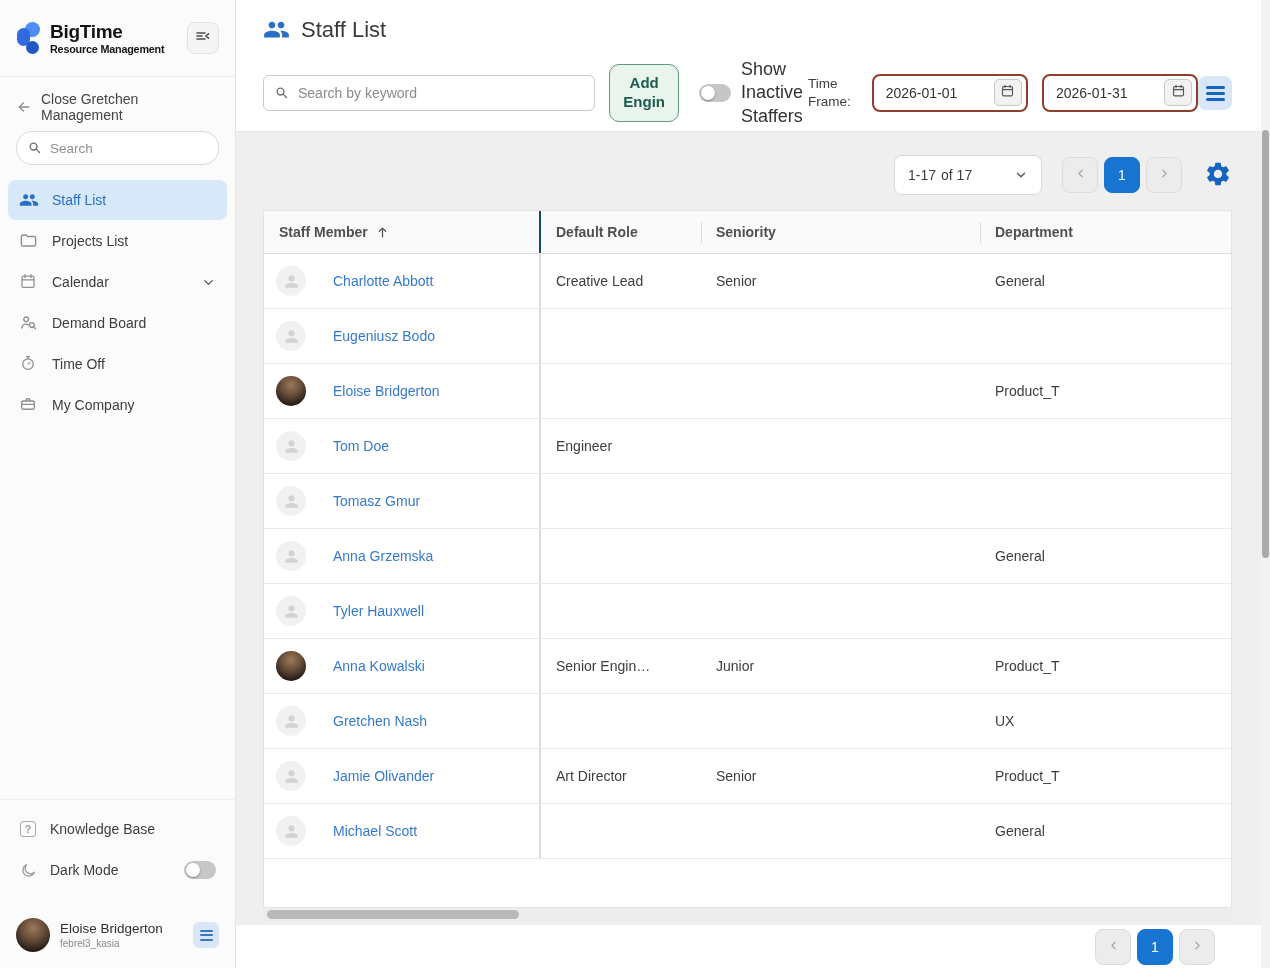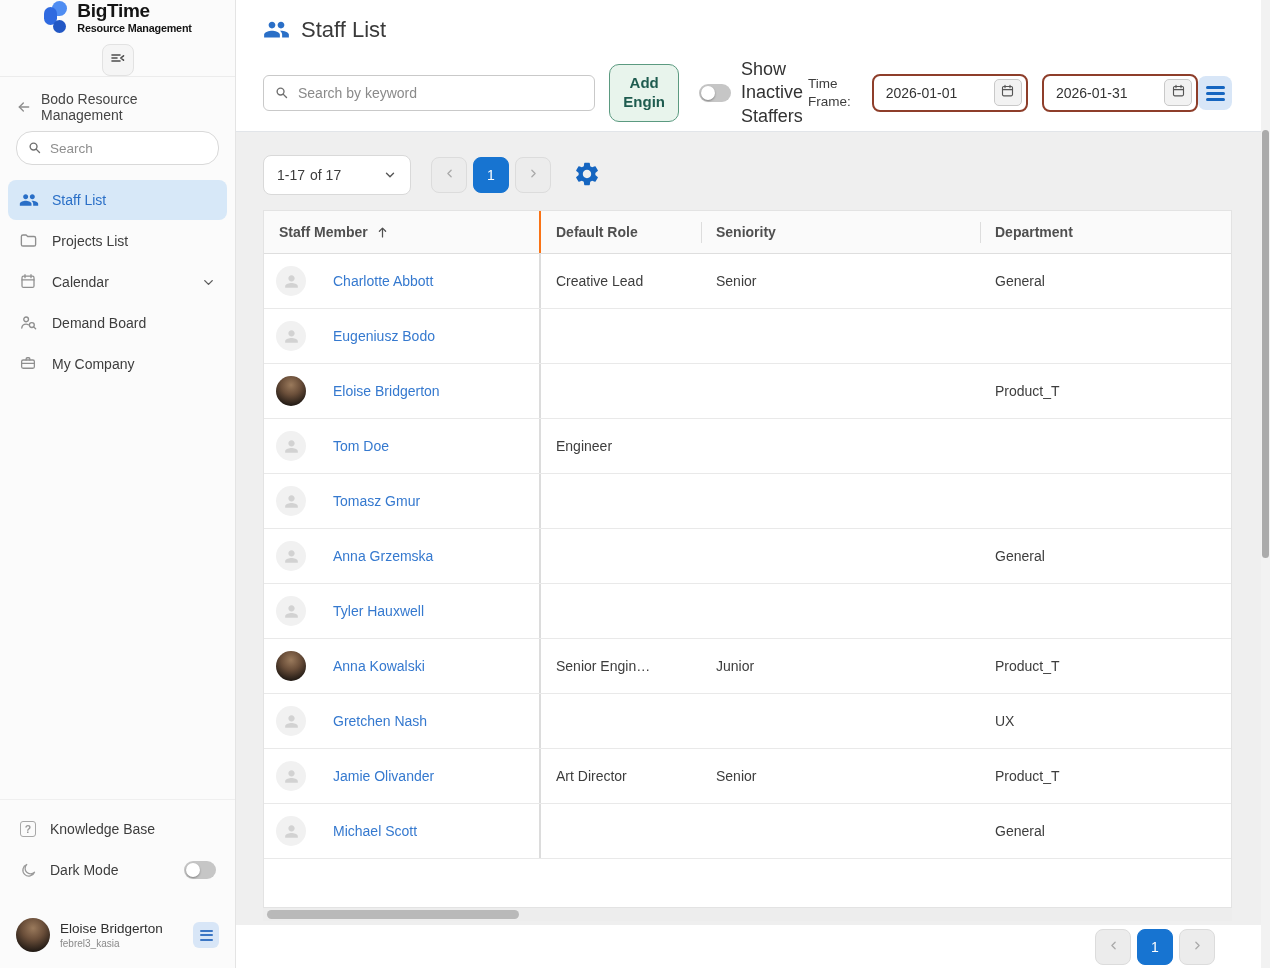--- a/index.html
+++ b/index.html
@@ -2,21 +2,21 @@
 <html><head>
 <meta charset="utf-8">
 <style>
   * { box-sizing: border-box; margin: 0; padding: 0; }
   html,body { width:1270px; height:968px; overflow:hidden; }
   body { font-family:"Liberation Sans", sans-serif; background:#fff; color:#333; }
   .app { display:flex; width:1270px; height:968px; }
 
   
   .sidebar { width:236px; min-width:236px; background:#fbfbfb; border-right:1px solid #e4e4e4; display:flex; flex-direction:column; }
-  .logo-block { height:77px; border-bottom:1px solid #ececec; display:flex; align-items:center; justify-content:space-between; padding:0 16px;flex-direction:column; }
+  .logo-block { height:77px; border-bottom:1px solid #ececec; display:flex; align-items:center; justify-content:space-between; padding:0 16px; }
   .brand { display:flex; align-items:center; gap:8px; }
   .logo-mark { position:relative; width:26px; height:34px; flex:none; }
   .logo-mark .lm-top { position:absolute; left:9px; top:1px; width:15px; height:15px; border-radius:50% 50% 50% 14%; background:#4f8df2; }
   .logo-mark .lm-left { position:absolute; left:1px; top:7px; width:13px; height:18px; border-radius:7px; background:#2f6ae0; }
   .logo-mark .lm-bot { position:absolute; left:10px; top:20px; width:13px; height:13px; border-radius:50%; background:#2257c4; }
   .brand-name { font-weight:bold; font-size:19px; color:#141414; line-height:1; letter-spacing:-.3px; }
   .brand-tag { font-weight:bold; font-size:10.8px; color:#141414; margin-top:2px; letter-spacing:-.2px; }
   .collapse-btn { width:32px; height:32px; border:1px solid #e2e2e2; border-radius:8px; background:#f5f5f5; display:flex; align-items:center; justify-content:center; color:#4c4c4c; cursor:pointer; }
   .close-link { display:flex; align-items:center; gap:9px; margin:14px 16px 0; height:32px; font-size:14px; color:#454545; cursor:pointer; }
   .close-link .arr { color:#8d8d8d; display:flex; }
@@ -60,33 +60,33 @@
   .controls-row .toggle { margin-left:20px; }
   .toggle-label { margin-left:10px; width:57px; font-size:18px; color:#333; line-height:1.3; }
   .tf-label { margin-left:10px; width:50px; font-size:13.5px; color:#3d3d3d; line-height:1.35; }
   .date-field { position:relative; margin-left:14px; width:157px; height:38px; border:2px solid #8e3e2a; border-radius:8px; background:#fff;text-decoration:underline; }
   .date-field input { width:112px; height:100%; border:none; outline:none; background:transparent; padding-left:12px; font-size:14px; color:#333; font-family:inherit; }
   .cal-btn { position:absolute; right:4px; top:3px; width:28px; height:27px; border:1px solid #c9c9c9; border-radius:5px; background:#f2f2f2; display:flex; align-items:center; justify-content:center; color:#555; cursor:pointer; }
   .hdr-menu-btn { margin-left:auto; width:34px; height:34px; border-radius:8px; background:#d8e6f7; border:none; display:flex; flex-direction:column; align-items:center; justify-content:center; gap:3px; cursor:pointer; }
   .hdr-menu-btn i { width:19px; height:3px; background:#1565c0; border-radius:1.5px; }
 
   .content { flex:1; padding:0 38px 0 27px; min-height:0; }
-  .pagebar { display:flex; align-items:center; justify-content:flex-start; margin-top:23px; height:40px; }
+  .pagebar { display:flex; align-items:center; justify-content:flex-end; margin-top:23px; height:40px; }
   .range-select { width:148px; height:40px; background:#fff; border:1px solid #d9d9d9; border-radius:8px; display:flex; align-items:center; gap:5px; padding:0 13px; font-size:14px; color:#3d3d3d; cursor:pointer; }
   .range-select .chev { margin-left:auto; color:#555; display:flex; }
   .pg-group { display:flex; gap:6px; margin-left:20px; }
   .pg-btn { width:36px; height:36px; border-radius:8px; border:1px solid #dcdcdc; background:#ececec; color:#a9a9a9; display:flex; align-items:center; justify-content:center; font-size:14px; cursor:pointer; }
   .pg-btn.active { background:#1774d1; border-color:#1774d1; color:#fff; }
   .gear-btn { margin-left:22px; background:none; border:none; color:#1565c0; display:flex; cursor:pointer; padding:0; }
 
   .table-card { margin-top:15px; height:698px; background:#fff; border:1px solid #e3e3e3; overflow:hidden; }
   .thead, .trow { display:grid; grid-template-columns:277px 160px 279px 249px; align-items:center; }
   .thead { height:43px; background:#fafafa; border-bottom:1px solid #dedede; }
   .th { position:relative; padding-left:15px; font-weight:bold; font-size:14px; color:#4f4f4f; display:flex; align-items:center; gap:7px; height:100%; white-space:nowrap; overflow:hidden; }
-  .th.pinned { border-right:2px solid #f97316; }
+  .th.pinned { border-right:2px solid #0c4a6e; }
   .th.vsep::before { content:''; position:absolute; left:0; top:11px; height:21px; width:1px; background:#ddd; }
   .sort-icon { color:#4f4f4f; display:flex; }
   .trow { height:55px; border-bottom:1px solid #e9e9e9; background:#fff; }
   .cell { padding-left:15px; font-size:14px; color:#3d3d3d; white-space:nowrap; overflow:hidden; }
   .cell.staff { display:flex; align-items:center; gap:27px; height:100%; border-right:2px solid #dcdcdc; padding-left:12px; }
   .av { width:30px; height:30px; border-radius:50%; background:#f1f1f1; color:#d2d2d2; display:flex; align-items:center; justify-content:center; flex:none; }
   .av.photo { background:radial-gradient(circle at 50% 30%, #9a7a5c 0%, #6b4f3a 38%, #241c16 78%); }
   .staff-link { color:#3579cf; text-decoration:none; font-size:14px; cursor:pointer; }
 
   .h-scroll { position:relative; height:13px; background:#ededed; margin-top:0; }
@@ -125,21 +125,21 @@
       </div>
     </div>
 
     <div class="close-link">
       <span class="arr">
         <svg width="16" height="16" viewBox="0 0 24 24" fill="none" stroke="currentColor" stroke-width="2" stroke-linecap="round" stroke-linejoin="round">
             <path d="M19 12H5"></path>
             <path d="M11 18l-6-6 6-6"></path>
           </svg>
       </span>
-      <span>Bodo Resource Management</span>
+      <span>Close Gretchen Management</span>
     </div>
 
     <div class="side-search">
       <span class="mag">
         <svg width="15" height="15" viewBox="0 0 24 24" fill="none" stroke="currentColor" stroke-width="2.2" stroke-linecap="round">
             <circle cx="10.5" cy="10.5" r="5.5"></circle>
             <path d="M15 15l5 5"></path>
           </svg>
       </span>
       <input type="text" placeholder="Search" style="">
@@ -179,20 +179,29 @@
         <div class="nav-item">
           <span class="nav-icon">
             <svg width="19" height="19" viewBox="0 0 24 24" fill="none" stroke="currentColor" stroke-width="1.7" stroke-linecap="round" stroke-linejoin="round">
               <circle cx="9" cy="8" r="3"></circle>
               <path d="M3.5 19c.3-3 2.8-5 5.5-5 1 0 2 .3 2.8.8"></path>
               <circle cx="16.2" cy="15.2" r="3.1"></circle>
               <path d="M18.5 17.5L21 20"></path>
             </svg>
           </span>
           <span class="nav-label">Demand Board</span>
+        </div>
+        <div class="nav-item">
+          <span class="nav-icon">
+            <svg width="18" height="18" viewBox="0 0 24 24" fill="none" stroke="currentColor" stroke-width="1.7" stroke-linecap="round" stroke-linejoin="round">
+              <circle cx="12" cy="13.5" r="7"></circle>
+              <path d="M12 6.5V4M10 3.5h4M12 13.5l2.5-2"></path>
+            </svg>
+          </span>
+          <span class="nav-label">Time Off</span>
         </div>
         <div class="nav-item">
           <span class="nav-icon">
             <svg width="18" height="18" viewBox="0 0 24 24" fill="none" stroke="currentColor" stroke-width="1.7" stroke-linecap="round" stroke-linejoin="round">
               <rect x="3.5" y="8" width="17" height="11" rx="2"></rect>
               <path d="M9.5 8V6.5A1.5 1.5 0 0 1 11 5h2a1.5 1.5 0 0 1 1.5 1.5V8M3.5 12.5h17"></path>
             </svg>
           </span>
           <span class="nav-label">My Company</span>
         </div>

